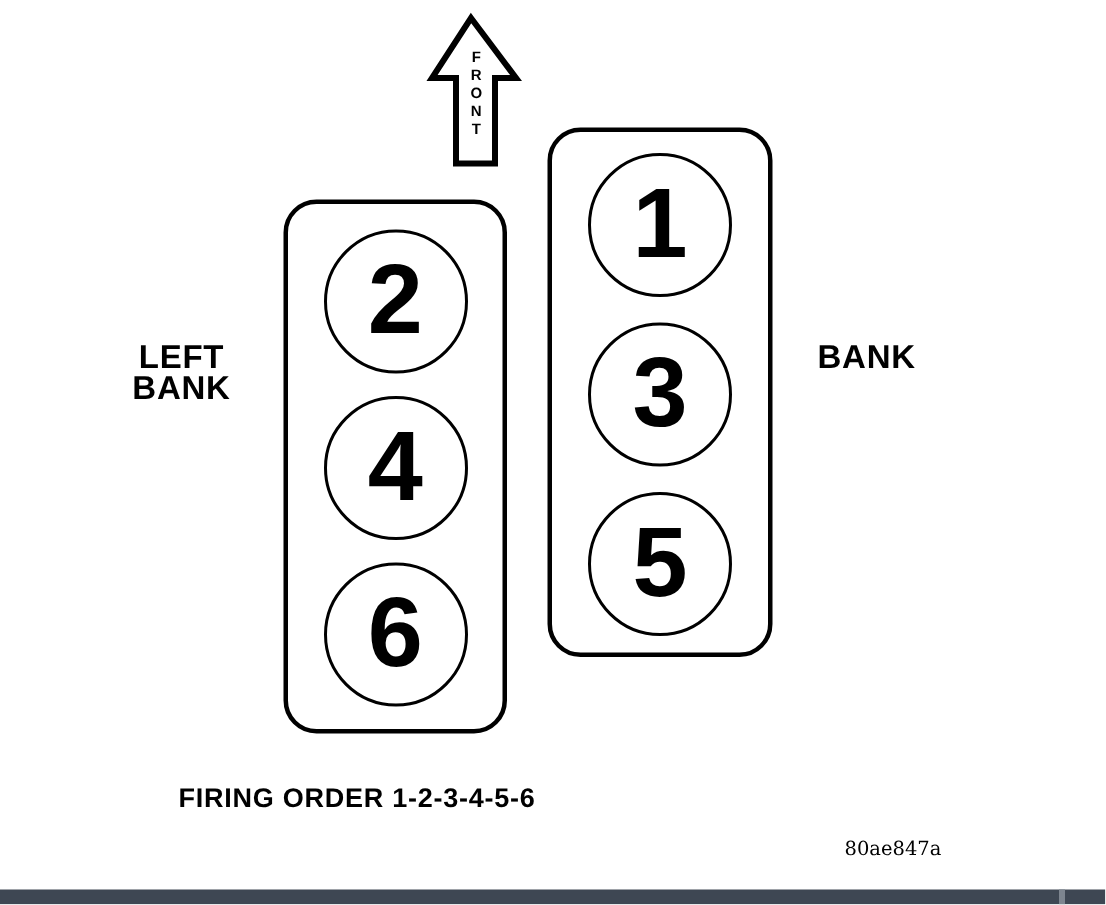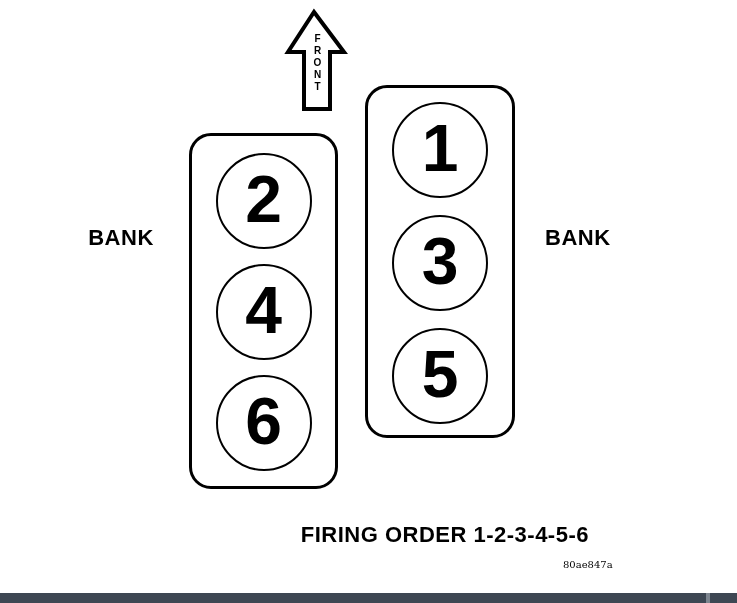--- a/index.html
+++ b/index.html
@@ -89,32 +89,32 @@
   }
   .bank-label.left  { left: 60px;  top: 227px; width: 122px; text-align: center; }
   .bank-label.right { left: 545px; top: 227px; width: 122px; text-align: left; }
 
   
   .caption {
     position: absolute;
     left: 119px;
     top: 522px;
     width: 470px;
-    text-align: right;
-    font-size: 22px;
+    text-align: left;
+    font-size: 18px;
     font-weight: 700;
     letter-spacing: 0.5px;
     color: #000;
   }
   .figure-code {
     position: absolute;
     left: 563px;
     top: 559px;
     font-family: "DejaVu Serif", serif;
-    font-size: 10px;
+    font-size: 13px;
     color: #000;
     text-align: right;
   }
 
   
   .bottom-bar {
     position: absolute;
     left: 0;
     bottom: 0;
     width: 100%;
@@ -158,20 +158,21 @@
     </div>
     <div class="cylinder c2">
       <span class="num">3</span>
     </div>
     <div class="cylinder c3">
       <span class="num">5</span>
     </div>
   </div>
 
   <div class="bank-label left">
+    <div>LEFT</div>
     <div>BANK</div>
   </div>
   <div class="bank-label right">
     <div>BANK</div>
   </div>
 
   <div class="caption">FIRING ORDER 1-2-3-4-5-6</div>
   <div class="figure-code">80ae847a</div>
 
   <div class="bottom-bar">

